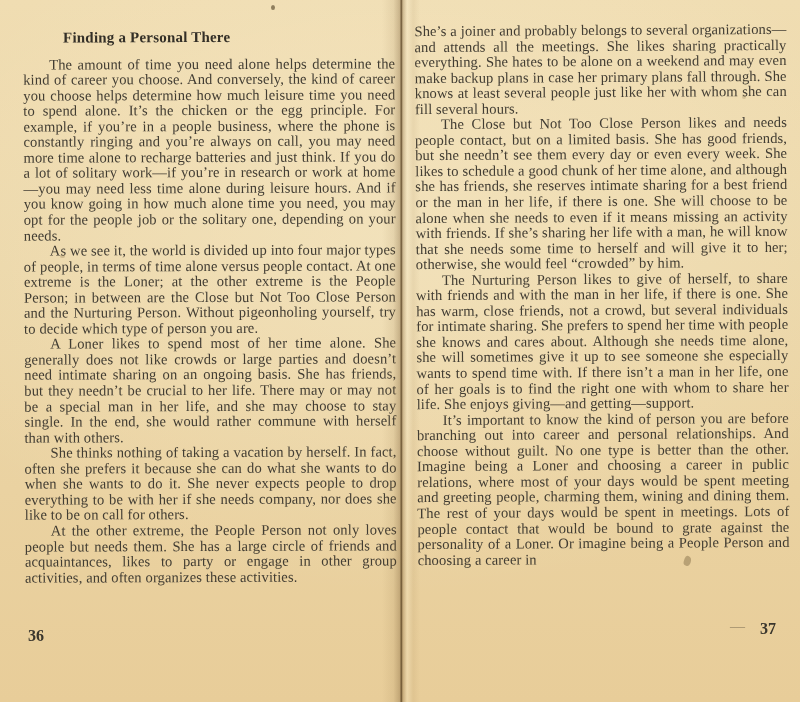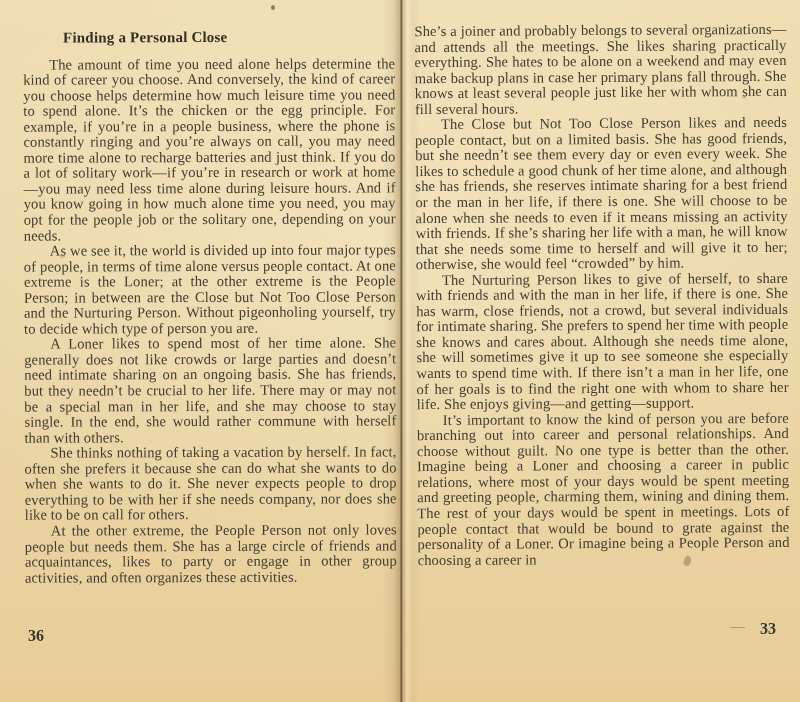--- a/index.html
+++ b/index.html
@@ -104,39 +104,39 @@
   .speck-3 { left: 60px;  top: 255px; width: 5px; height: 3px; background: rgba(120,95,55,0.25); }
   .speck-4 { left: 742px; top: 95px; width: 4px; height: 4px; background: rgba(120,95,55,0.22); }
 </style>
 </head>
 <body>
 
 <div class="spread">
 
   <div class="page page-left">
     <div class="textcol">
-      <div class="chapter-header">Finding a Personal Close</div>
+      <div class="chapter-header">Finding a Personal There</div>
       <p class="para">The amount of time you need alone helps determine the kind of career you choose. And conversely, the kind of career you choose helps determine how much leisure time you need to spend alone. It’s the chicken or the egg principle. For example, if you’re in a people business, where the phone is constantly ringing and you’re always on call, you may need more time alone to recharge batteries and just think. If you do a lot of solitary work—if you’re in research or work at home—you may need less time alone during leisure hours. And if you know going in how much alone time you need, you may opt for the people job or the solitary one, depending on your needs.</p>
       <p class="para">As we see it, the world is divided up into four major types of people, in terms of time alone versus people contact. At one extreme is the Loner; at the other extreme is the People Person; in between are the Close but Not Too Close Person and the Nurturing Person. Without pigeonholing yourself, try to decide which type of person you are.</p>
       <p class="para">A Loner likes to spend most of her time alone. She generally does not like crowds or large parties and doesn’t need intimate sharing on an ongoing basis. She has friends, but they needn’t be crucial to her life. There may or may not be a special man in her life, and she may choose to stay single. In the end, she would rather commune with herself than with others.</p>
       <p class="para">She thinks nothing of taking a vacation by herself. In fact, often she prefers it because she can do what she wants to do when she wants to do it. She never expects people to drop everything to be with her if she needs company, nor does she like to be on call for others.</p>
       <p class="para">At the other extreme, the People Person not only loves people but needs them. She has a large circle of friends and acquaintances, likes to party or engage in other group activities, and often organizes these activities.</p>
     </div>
     <div class="pagenum pagenum-left">36</div>
   </div>
 
   <div class="page page-right">
     <div class="textcol">
       <p class="para no-indent">She’s a joiner and probably belongs to several organizations—and attends all the meetings. She likes sharing practically everything. She hates to be alone on a weekend and may even make backup plans in case her primary plans fall through. She knows at least several people just like her with whom she can fill several hours.</p>
       <p class="para">The Close but Not Too Close Person likes and needs people contact, but on a limited basis. She has good friends, but she needn’t see them every day or even every week. She likes to schedule a good chunk of her time alone, and although she has friends, she reserves intimate sharing for a best friend or the man in her life, if there is one. She will choose to be alone when she needs to even if it means missing an activity with friends. If she’s sharing her life with a man, he will know that she needs some time to herself and will give it to her; otherwise, she would feel “crowded” by him.</p>
       <p class="para">The Nurturing Person likes to give of herself, to share with friends and with the man in her life, if there is one. She has warm, close friends, not a crowd, but several individuals for intimate sharing. She prefers to spend her time with people she knows and cares about. Although she needs time alone, she will sometimes give it up to see someone she especially wants to spend time with. If there isn’t a man in her life, one of her goals is to find the right one with whom to share her life. She enjoys giving—and getting—support.</p>
       <p class="para">It’s important to know the kind of person you are before branching out into career and personal relationships. And choose without guilt. No one type is better than the other. Imagine being a Loner and choosing a career in public relations, where most of your days would be spent meeting and greeting people, charming them, wining and dining them. The rest of your days would be spent in meetings. Lots of people contact that would be bound to grate against the personality of a Loner. Or imagine being a People Person and choosing a career in</p>
     </div>
     <div class="pagenum-dash">—</div>
-    <div class="pagenum pagenum-right">33</div>
+    <div class="pagenum pagenum-right">37</div>
   </div>
 
   <div class="gutter"></div>
 
   <div class="speck speck-1"></div>
   <div class="speck speck-2"></div>
   <div class="speck speck-3"></div>
   <div class="speck speck-4"></div>
 
 </div>

